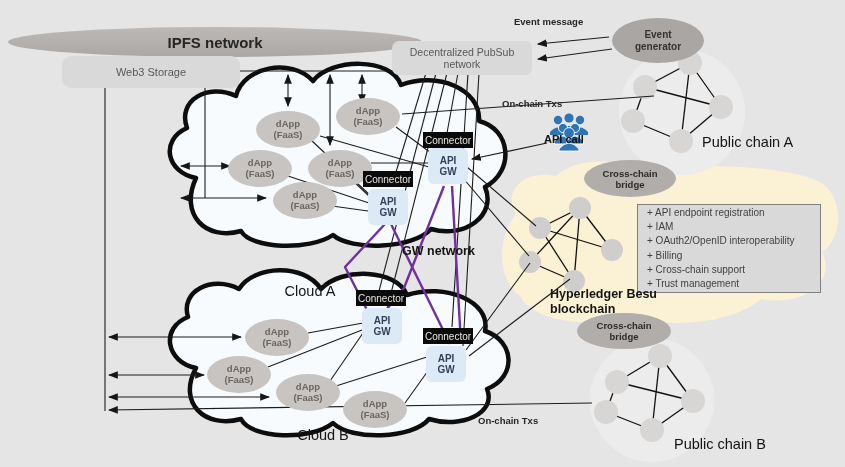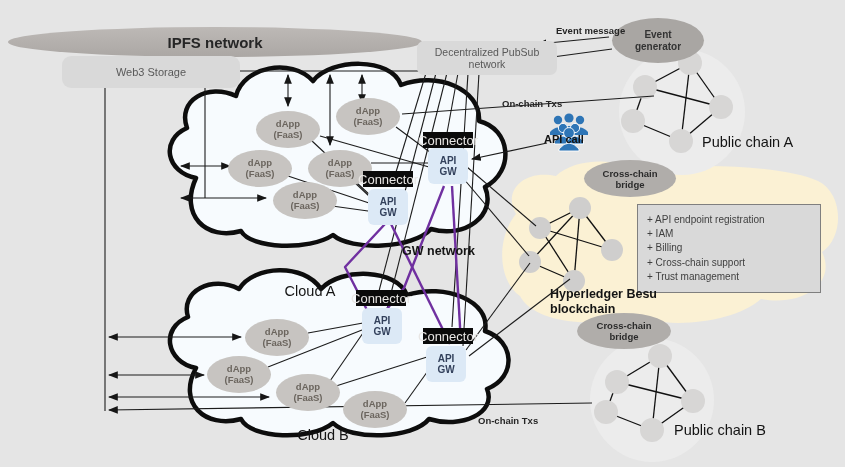--- a/index.html
+++ b/index.html
@@ -6,57 +6,57 @@
   #stage{position:relative;width:845px;height:467px;background:#e5e5e5;overflow:hidden;
          font-family:"Liberation Sans", sans-serif;}
   #stage svg.layer{position:absolute;left:0;top:0;z-index:1;}
   .abs{position:absolute;z-index:5;box-sizing:border-box;display:flex;align-items:center;
        justify-content:center;text-align:center;}
   
   .ipfs{left:8px;top:27px;width:414px;height:30px;border-radius:50%;
         background:linear-gradient(#bdb9b6,#aba7a4);color:#262626;font-size:15px;font-weight:700;z-index:4;}
   .web3{left:62px;top:56px;width:178px;height:32px;border-radius:9px;background:#d9d9d9;
         color:#595959;font-size:11px;z-index:5;align-items:center;}
-  .pubsub{left:417px;top:41px;width:140px;height:34px;border-radius:7px;background:#d9d9d9;
+  .pubsub{left:392px;top:41px;width:140px;height:34px;border-radius:7px;background:#d9d9d9;
         color:#595959;font-size:10.5px;line-height:12px;padding:2px 10px;z-index:5;}
   .evgen{left:612px;top:18px;width:92px;height:45px;border-radius:50%;background:#a9a6a3;
         color:#333333;font-size:10px;font-weight:600;line-height:11.5px;padding:0 16px;z-index:6;}
   .bridge{border-radius:50%;background:#b0adaa;color:#2b2b2b;font-size:9.5px;font-weight:600;
         line-height:11px;padding:0 14px;z-index:6;}
   .bridge.a{left:584px;top:160px;width:92px;height:37px;}
   .bridge.b{left:577px;top:313px;width:94px;height:36px;}
   
   .dapp{width:64px;height:37px;border-radius:50%;background:#c7c4c1;color:#6b655e;
         font-size:9.5px;font-weight:700;line-height:10.5px;z-index:6;}
-  .conn{width:50px;height:16px;background:#0a0a0a;color:#e8e6e4;font-size:13px;z-index:7;}
+  .conn{width:50px;height:16px;background:#0a0a0a;color:#e8e6e4;font-size:10px;z-index:7;}
   .apigw{width:40px;height:36px;border-radius:6px;background:#dce9f6;color:#33415c;
         font-size:10px;font-weight:700;line-height:11px;z-index:6;}
   .dapp.a1{left:256px;top:111px;} .dapp.a2{left:336px;top:98px;} .dapp.a3{left:228px;top:150px;}
   .dapp.a4{left:308px;top:150px;} .dapp.a5{left:273px;top:182px;}
   .dapp.b1{left:245px;top:319px;} .dapp.b2{left:207px;top:356px;} .dapp.b3{left:276px;top:374px;}
   .dapp.b4{left:343px;top:391px;}
   .conn.ca1{left:363px;top:171px;} .conn.ca2{left:423px;top:132px;}
   .conn.cb1{left:356px;top:290px;} .conn.cb2{left:423px;top:328px;}
   .apigw.ga1{left:368px;top:189px;} .apigw.ga2{left:428px;top:148px;}
   .apigw.gb1{left:362px;top:308px;} .apigw.gb2{left:426px;top:346px;}
   
   .featbox{left:637px;top:204px;width:184px;height:89px;background:#d9d9d9;border:1.5px solid #7f7f7f;
         flex-direction:column;align-items:flex-start;justify-content:center;padding:4px 9px;z-index:6;}
   .featbox div{font-size:10px;color:#3f3f3f;line-height:14.2px;white-space:nowrap;text-align:right;}
   
   .lbl{z-index:8;color:#141414;white-space:nowrap;}
   .lbl.big{font-size:14.5px;}
   .clouda{left:270px;top:240px;width:80px;margin-top:43px;} .cloudb{left:283px;top:427px;width:80px;}
-  .pca{left:702px;top:134px;} .pcb{left:674px;top:422px;}
+  .pca{left:702px;top:134px;} .pcb{left:674px;top:436px;}
   .gwnet{left:402px;top:244px;font-size:12.5px;font-weight:600;}
   .besulbl{left:526px;top:287px;width:112px;font-size:12.5px;font-weight:600;line-height:15px;
         text-align:left;justify-content:flex-start;}
   .apicall{left:496px;top:133px;font-size:11px;font-weight:700;margin-left:48px;}
   .small-b{font-size:9.5px;font-weight:700;color:#262626;}
-  .evmsg{left:514px;top:25px;margin-left:42px;} .ontop{left:502px;top:98px;} .onbot{left:478px;top:415px;}
+  .evmsg{left:514px;top:16px;} .ontop{left:502px;top:98px;} .onbot{left:478px;top:415px;}
   .users{left:544px;top:112px;width:50px;height:40px;z-index:7;}
 </style>
 </head>
 <body>
 
 <div id="stage">
 
   <svg class="layer" width="845" height="467" viewBox="0 0 845 467">
     <defs>
       <marker id="ah" markerWidth="9" markerHeight="7" refX="8" refY="3.5" orient="auto-start-reverse">
@@ -254,20 +254,21 @@
   <div class="abs apigw gb1">
     <span><span>API</span><br><span>GW</span></span>
     </div>
   <div class="abs apigw gb2">
     <span><span>API</span><br><span>GW</span></span>
     </div>
 
   <div class="abs featbox">
     <div>+ API endpoint registration</div>
     <div>+ IAM</div>
+    <div>+ OAuth2/OpenID interoperability</div>
     <div>+ Billing</div>
     <div>+ Cross-chain support</div>
     <div>+ Trust management</div>
   </div>
 
   <div class="abs users">
     <svg width="50" height="40" viewBox="0 0 50 40">
       <g fill="#2e75b6">
         <circle cx="14" cy="8" r="4.2"></circle>
           <path d="M6 20 q8 -9 16 0 v3 h-16 z"></path>

